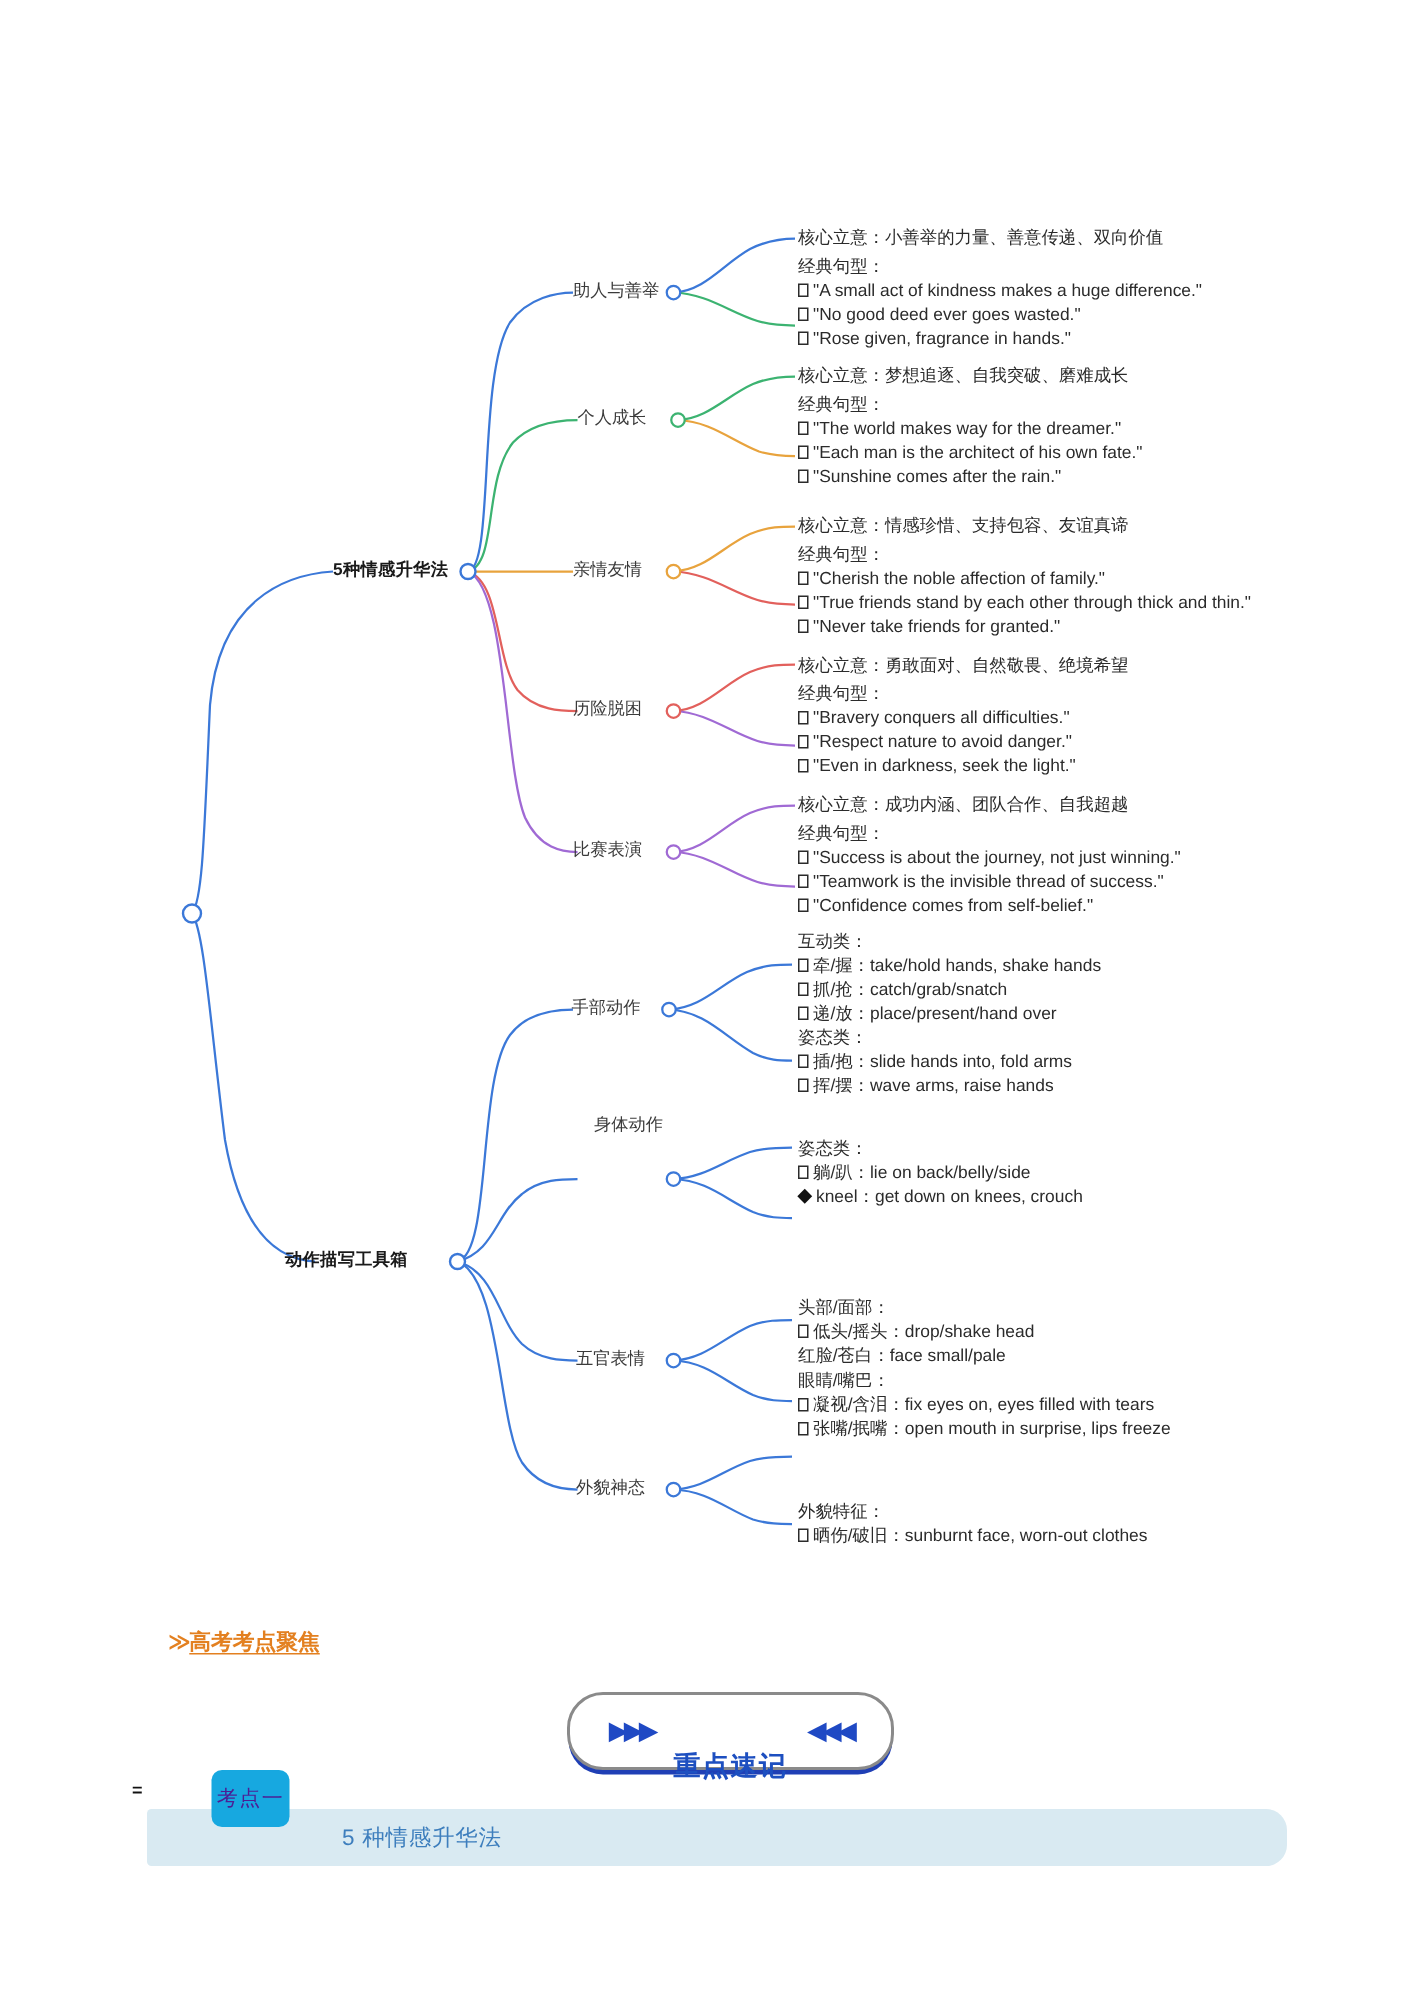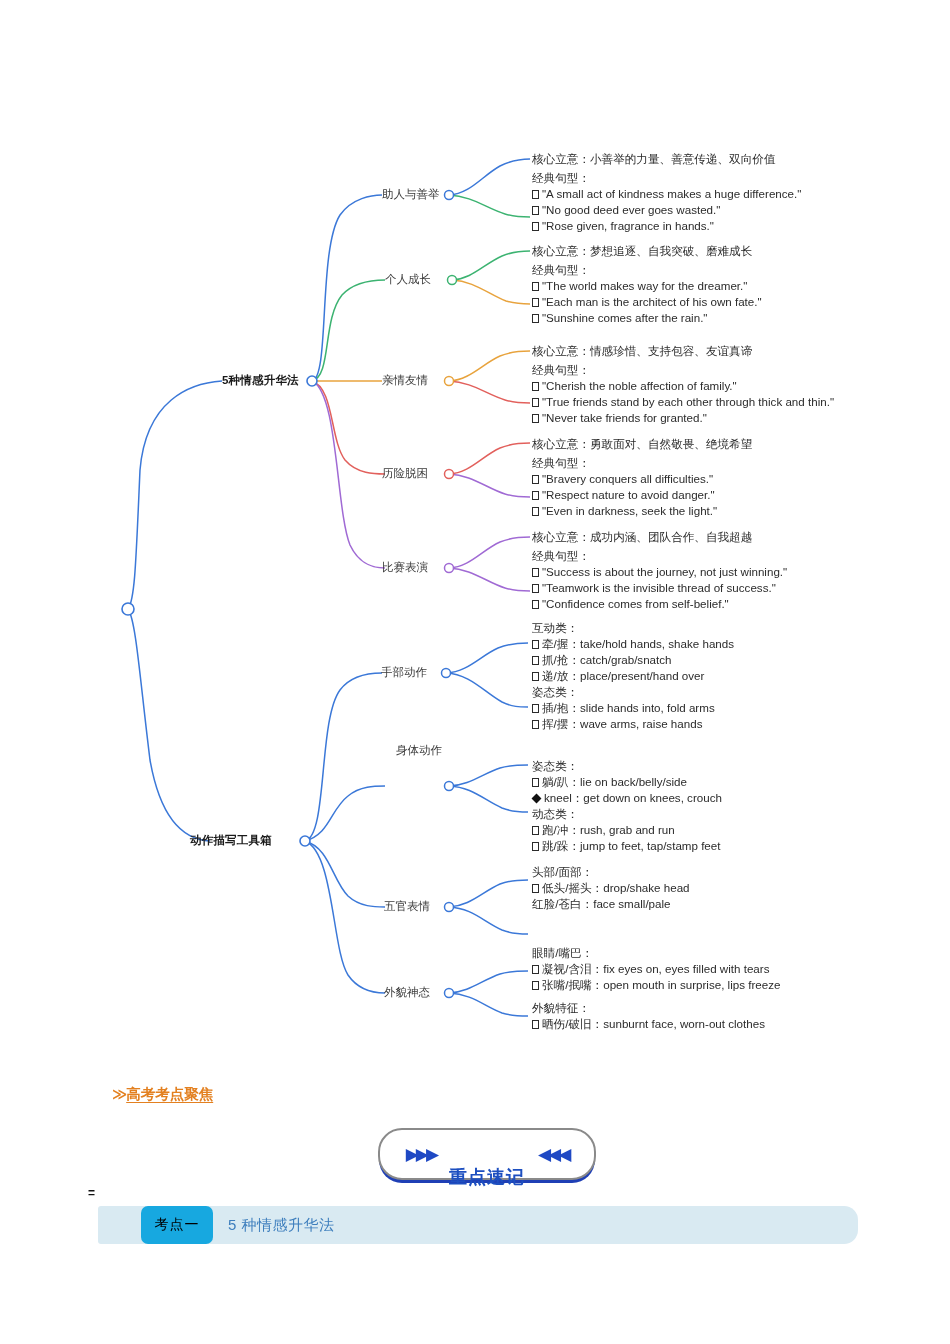--- a/index.html
+++ b/index.html
@@ -66,24 +66,24 @@
   #eqmark{
     position:absolute;left:88px;top:1189px;color:#111;
     font-weight:bold;font-size:12px;line-height:8px;
   }
 
   #kp-bar{
     position:absolute;left:98px;top:1206px;width:760px;height:38px;
     background:#d9eaf2;border-radius:3px 14px 14px 3px;
   }
   #kp-tag{
-    position:absolute;left:141px;top:1206px;width:72px;height:38px;
+    position:absolute;left:141px;top:1180px;width:52px;height:38px;
     background:#17a8e0;border-radius:7px;
     display:flex;align-items:center;justify-content:center;
-    color:#000000;font-size:14px;letter-spacing:1px;
+    color:#4c1d95;font-size:14px;letter-spacing:1px;
   }
   #kp-title{
     position:absolute;left:228px;top:1206px;height:38px;
     display:flex;align-items:center;
     color:#3d7ebd;font-size:15px;letter-spacing:.5px;
   }
 </style>
 </head>
 <body>
 
@@ -220,32 +220,27 @@
       <span class="ln"><span>姿态类：</span></span>
       <span class="ln"><span class="tofu"></span><span>插/抱：slide hands into, fold arms</span></span>
       <span class="ln"><span class="tofu"></span><span>挥/摆：wave arms, raise hands</span></span>
     </div>
 
   <div class="leaf" style="left:532px;top:758px;">
       <span class="ln"><span>姿态类：</span></span>
       <span class="ln"><span class="tofu"></span><span>躺/趴：lie on back/belly/side</span></span>
       <span class="ln"><span class="dia"></span><span>kneel：get down on knees, crouch</span></span>
     </div>
-  <div class="leaf" style="left:532px;top:806px;">
-      <span class="ln"><span>动态类：</span></span>
-      <span class="ln"><span class="tofu"></span><span>跑/冲：rush, grab and run</span></span>
-      <span class="ln"><span class="tofu"></span><span>跳/跺：jump to feet, tap/stamp feet</span></span>
-    </div>
 
   <div class="leaf" style="left:532px;top:864px;">
       <span class="ln"><span>头部/面部：</span></span>
       <span class="ln"><span class="tofu"></span><span>低头/摇头：drop/shake head</span></span>
       <span class="ln"><span>红脸/苍白：face small/pale</span></span>
     </div>
-  <div class="leaf" style="left:532px;top:913px;margin-top:32px;">
+  <div class="leaf" style="left:532px;top:913px;">
       <span class="ln"><span>眼睛/嘴巴：</span></span>
       <span class="ln"><span class="tofu"></span><span>凝视/含泪：fix eyes on, eyes filled with tears</span></span>
       <span class="ln"><span class="tofu"></span><span>张嘴/抿嘴：open mouth in surprise, lips freeze</span></span>
     </div>
 
   <div class="leaf" style="left:532px;top:1000px;">
       <span class="ln"><span>外貌特征：</span></span>
       <span class="ln"><span class="tofu"></span><span>晒伤/破旧：sunburnt face, worn-out clothes</span></span>
     </div>
 

